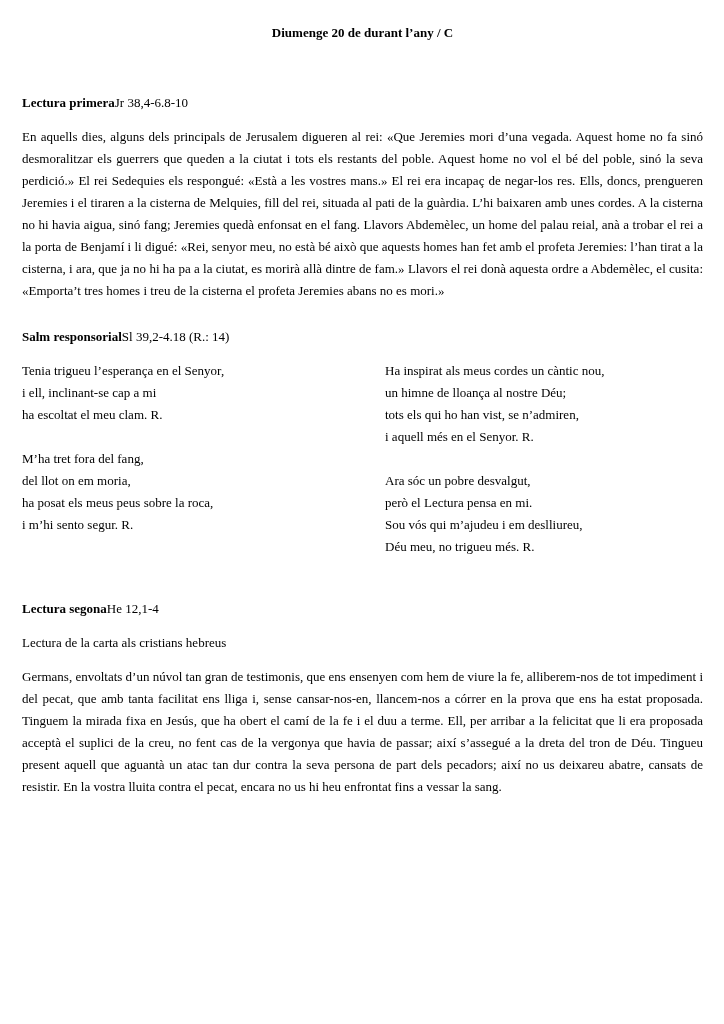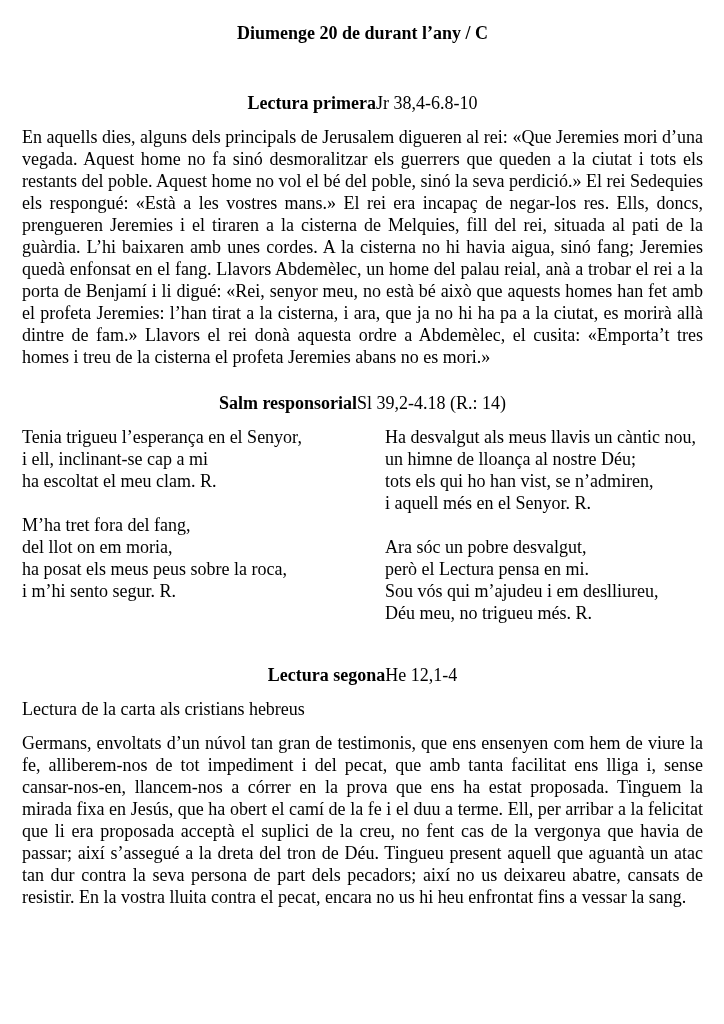--- a/index.html
+++ b/index.html
@@ -4,34 +4,34 @@
 <style>
   html, body { margin: 0; padding: 0; background: #e8e8e8; }
   .page {
     position: relative;
     width: 724px;
     height: 1024px;
     margin: 0 auto;
     background: #ffffff;
     color: #000000;
     font-family: "Liberation Serif", "DejaVu Serif", serif;
-    font-size: 18px;
+    font-size: 13px;
     line-height: 22px;
     box-sizing: border-box;
     padding: 22px 21px 0 22px;
     overflow: hidden;
   }
   .doc-title {
     text-align: center;
     font-weight: bold;
     margin-bottom: 48px;
   }
   .heading-row {
     display: flex;
-    justify-content: center;
+    justify-content: flex-start;
     align-items: baseline;
   }
   .heading-row .heading { font-weight: bold; }
   .heading-row .reference { font-weight: normal; }
   .source-line { margin-top: 12px; }
   .body-text {
     margin-top: 12px;
     text-align: justify;
   }
   .psalm-heading-row { margin-top: 24px; }
@@ -72,21 +72,21 @@
       </div>
       <div class="stanza">
         <div>M’ha tret fora del fang,</div>
         <div>del llot on em moria,</div>
         <div>ha posat els meus peus sobre la roca,</div>
         <div>i m’hi sento segur. R.</div>
       </div>
     </div>
     <div class="psalm-col psalm-col-right">
       <div class="stanza">
-        <div>Ha desvalgut als meus llavis un càntic nou,</div>
+        <div>Ha inspirat als meus cordes un càntic nou,</div>
         <div>un himne de lloança al nostre Déu;</div>
         <div>tots els qui ho han vist, se n’admiren,</div>
         <div>i aquell més en el Senyor. R.</div>
       </div>
       <div class="stanza">
         <div>Ara sóc un pobre desvalgut,</div>
         <div>però el Lectura pensa en mi.</div>
         <div>Sou vós qui m’ajudeu i em deslliureu,</div>
         <div>Déu meu, no trigueu més. R.</div>
       </div>

